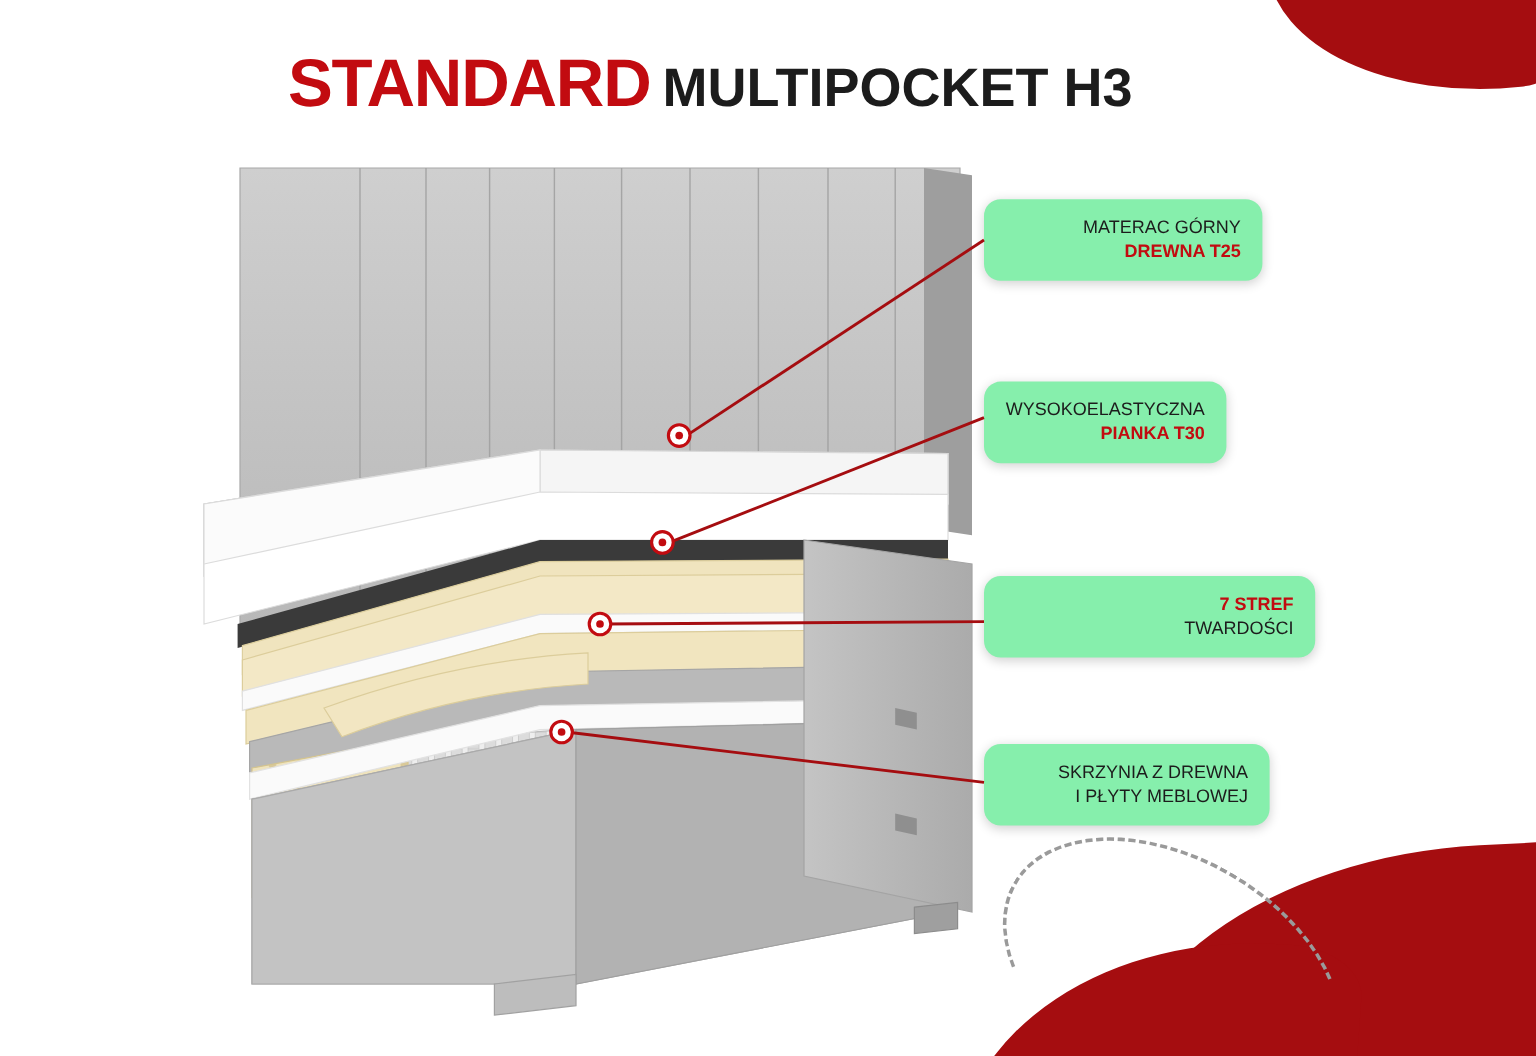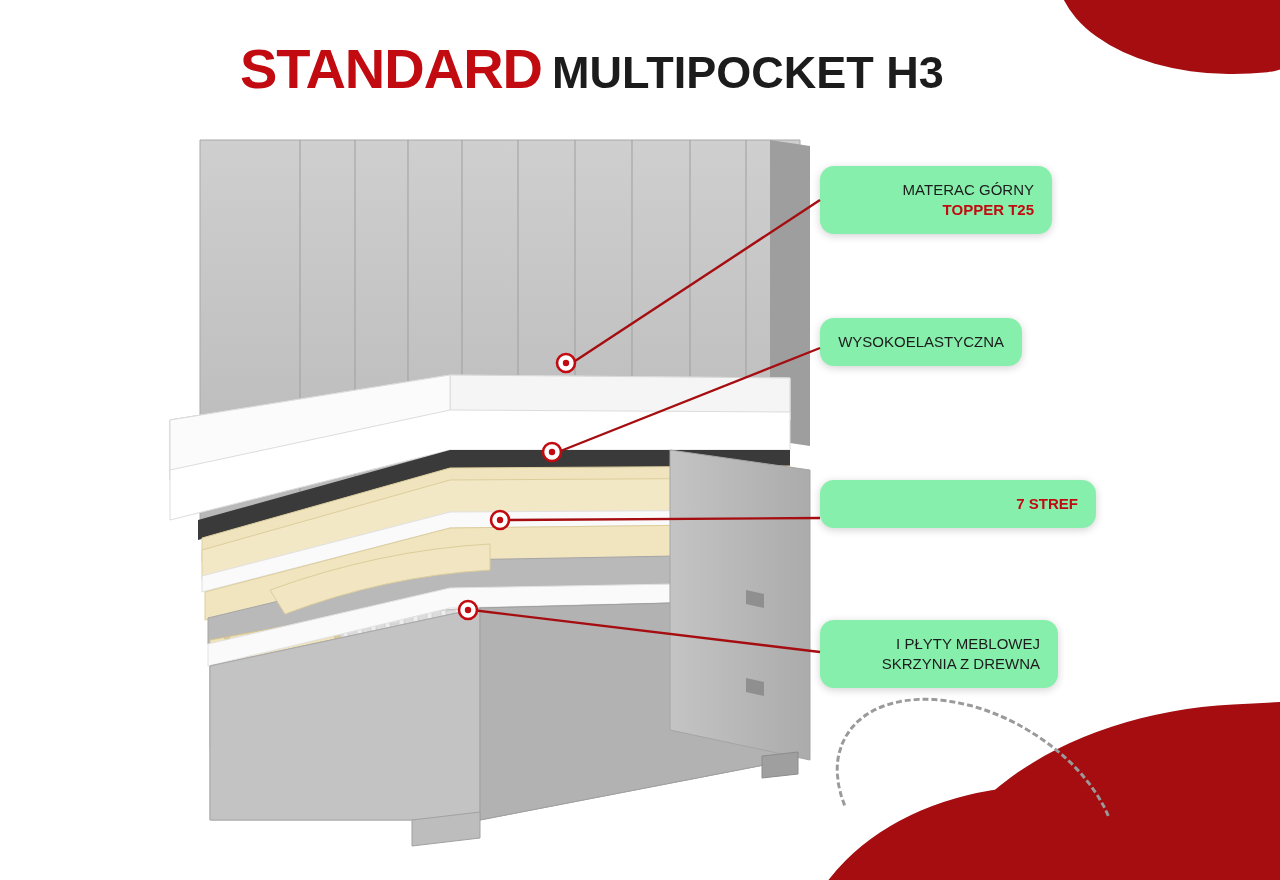--- a/index.html
+++ b/index.html
@@ -224,34 +224,36 @@
   <path d="M596 470 L614 474 L614 488 L596 484 Z" fill="#8f8f8f"></path>
   <path d="M596 558 L614 562 L614 576 L596 572 Z" fill="#8f8f8f"></path>
 
   <path d="M262 700 L330 692 L330 718 L262 726 Z" fill="#bdbdbd" stroke="#a1a1a1"></path>
   <path d="M612 636 L648 632 L648 654 L612 658 Z" fill="#9f9f9f" stroke="#8c8c8c"></path>
 </svg>
 </div>
 
 <div class="callout" id="callout-0">
   <span class="ln">MATERAC GÓRNY</span>
-  <span class="ln hl">TOPPER T25</span>
+  <span class="ln hl">DREWNA T25</span>
 </div>
 
 <div class="callout" id="callout-1">
   <span class="ln">WYSOKOELASTYCZNA</span>
+  <span class="ln hl">PIANKA T30</span>
 </div>
 
 <div class="callout" id="callout-2">
   <span class="ln hl">7 STREF</span>
+  <span class="ln">TWARDOŚCI</span>
 </div>
 
 <div class="callout" id="callout-3">
+  <span class="ln">SKRZYNIA Z DREWNA</span>
   <span class="ln">I PŁYTY MEBLOWEJ</span>
-  <span class="ln">SKRZYNIA Z DREWNA</span>
 </div>
 
 <svg class="connectors">
   <g stroke="#a50d10" stroke-width="2.4" fill="none">
     <line x1="820" y1="200" x2="572" y2="363"></line>
     <line x1="820" y1="348" x2="558" y2="452"></line>
     <line x1="820" y1="518" x2="504" y2="520"></line>
     <line x1="820" y1="652" x2="472" y2="610"></line>
   </g>
   <g>

